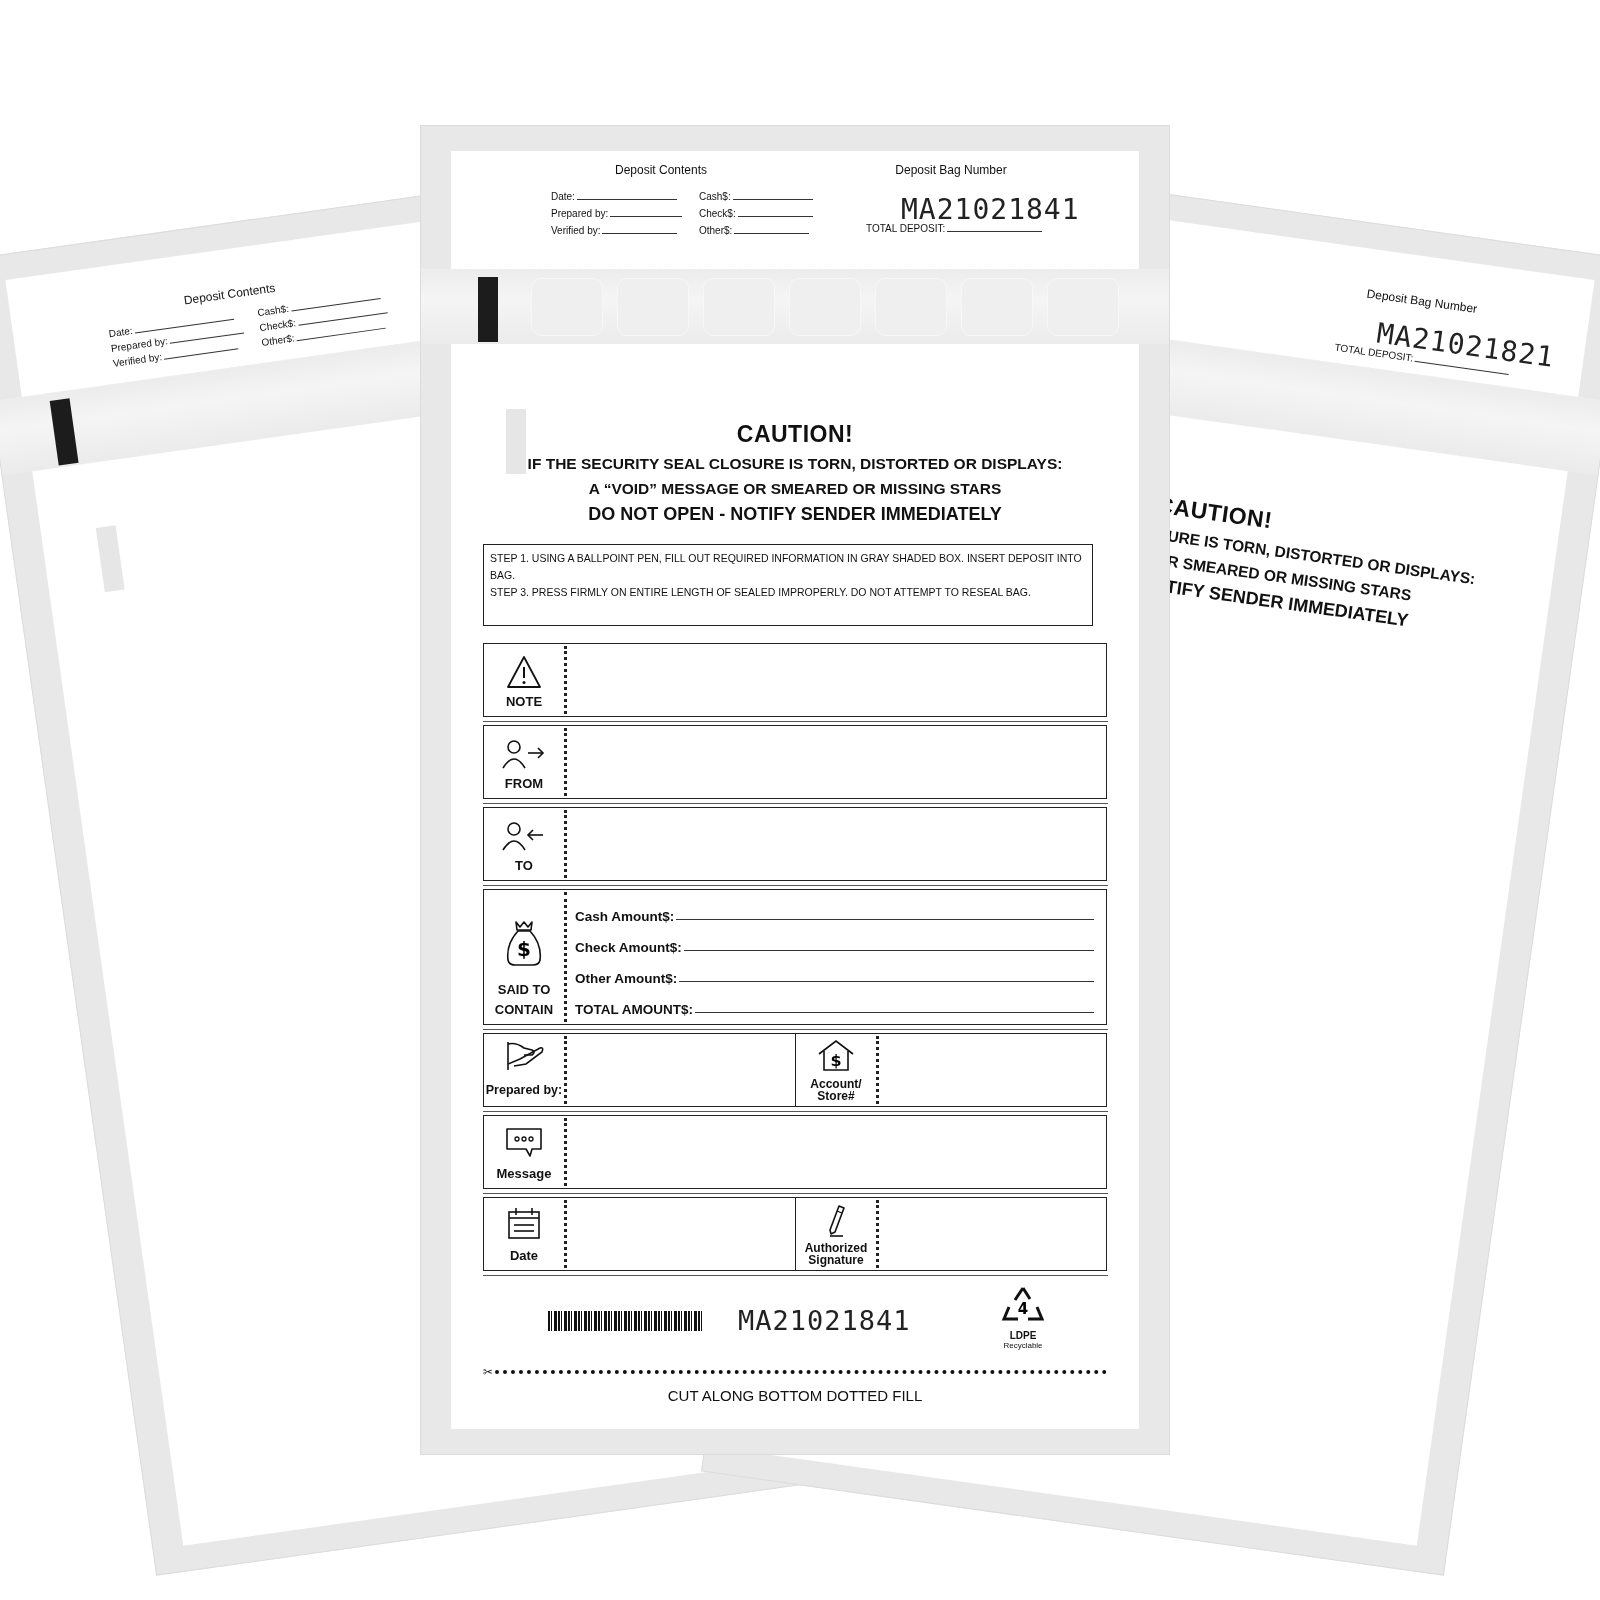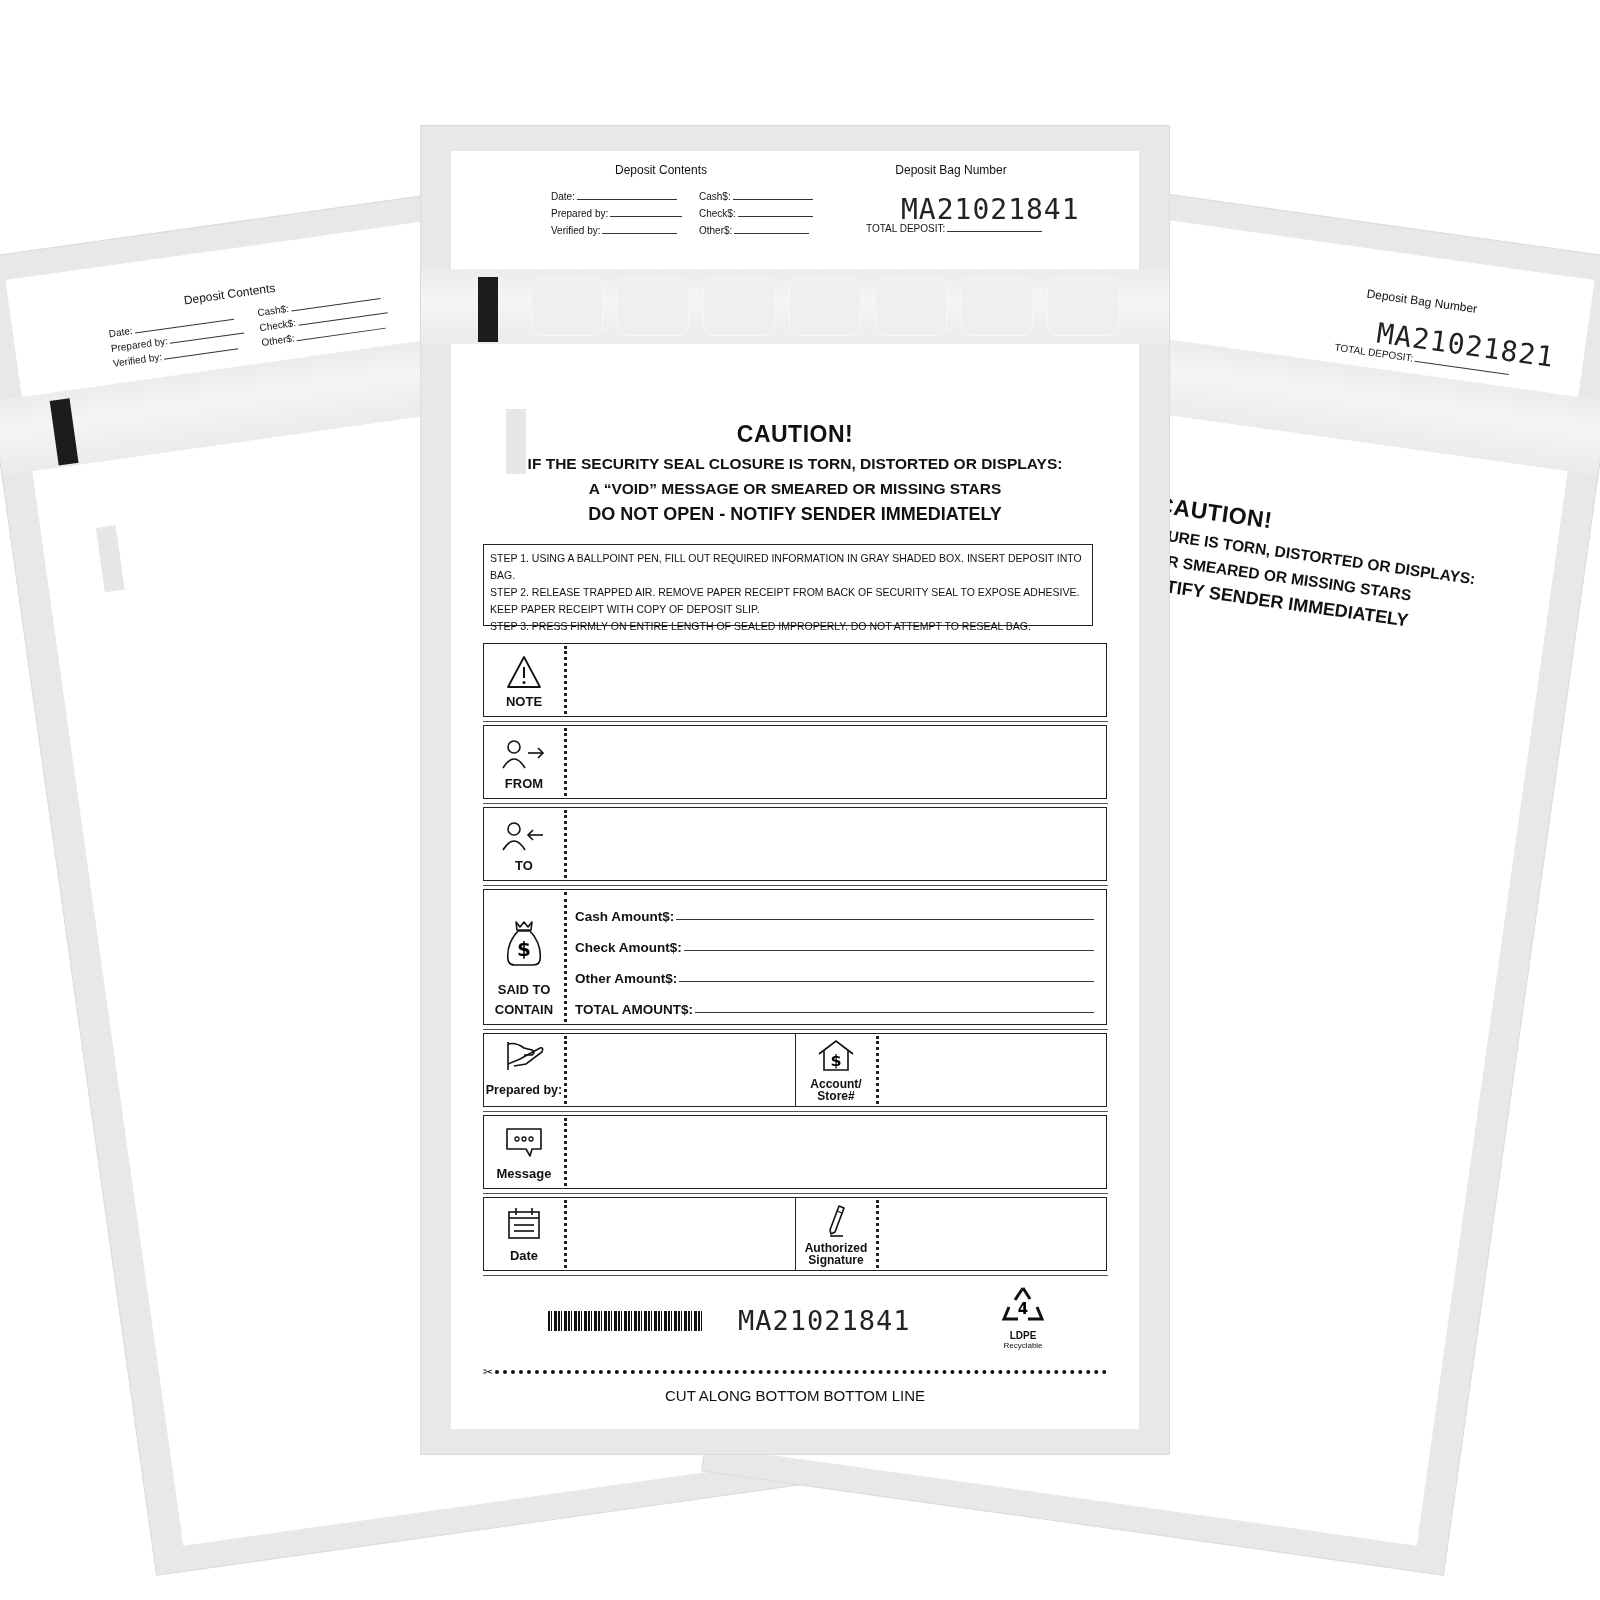--- a/index.html
+++ b/index.html
@@ -208,21 +208,20 @@
 
     <div class="caution-block">
       <div class="caution-title">CAUTION!</div>
       <div class="caution-line">IF THE SECURITY SEAL CLOSURE IS TORN, DISTORTED OR DISPLAYS:</div>
       <div class="caution-line">A “VOID” MESSAGE OR SMEARED OR MISSING STARS</div>
       <div class="caution-line-big">DO NOT OPEN - NOTIFY SENDER IMMEDIATELY</div>
     </div>
 
     <div class="steps-box">
       <div>STEP 1. USING A BALLPOINT PEN, FILL OUT REQUIRED INFORMATION IN GRAY SHADED BOX. INSERT DEPOSIT INTO BAG.</div>
-      <div>STEP 2. RELEASE TRAPPED AIR. REMOVE PAPER RECEIPT FROM BACK OF SECURITY SEAL TO EXPOSE ADHESIVE. KEEP PAPER RECEIPT WITH COPY OF DEPOSIT SLIP.</div>
       <div>STEP 3. PRESS FIRMLY ON ENTIRE LENGTH OF SEALED IMPROPERLY. DO NOT ATTEMPT TO RESEAL BAG.</div>
     </div>
 
     <div class="form-grid">
 
       <div class="frow" style="height:74px;">
         <div class="fcell-label">
           <svg class="icon-svg" width="38" height="36" viewBox="0 0 38 36">
               <path d="M19 3 L35 33 L3 33 Z" fill="none" stroke="#111" stroke-width="1.8" stroke-linejoin="round"></path>
               <line x1="19" y1="13" x2="19" y2="24" stroke="#111" stroke-width="2"></line>
@@ -379,15 +378,15 @@
         </svg>
         <div class="ldpe">LDPE</div>
         <div class="recyc">Recyclable</div>
       </div>
     </div>
 
     <div class="cut-line">
       <span class="scissors">✂</span>
       <span class="dotsrow"></span>
     </div>
-    <div class="cut-label">CUT ALONG BOTTOM BOTTOM LINE</div>
+    <div class="cut-label">CUT ALONG BOTTOM DOTTED FILL</div>
   </div>
 </div>
 
 </body></html>

